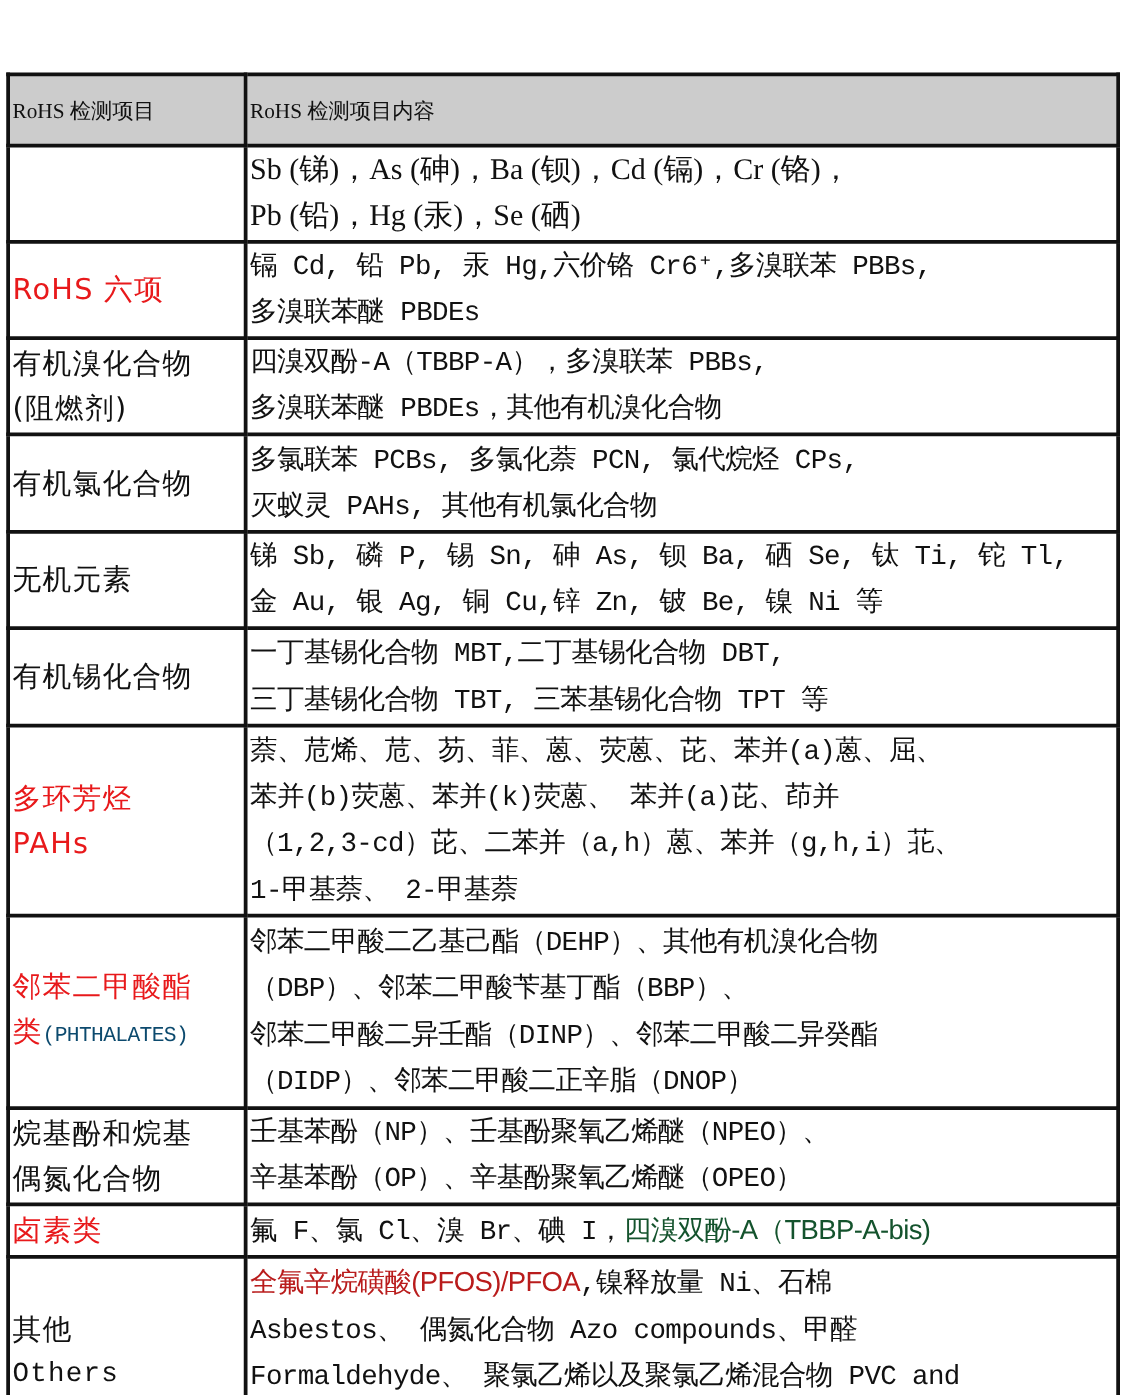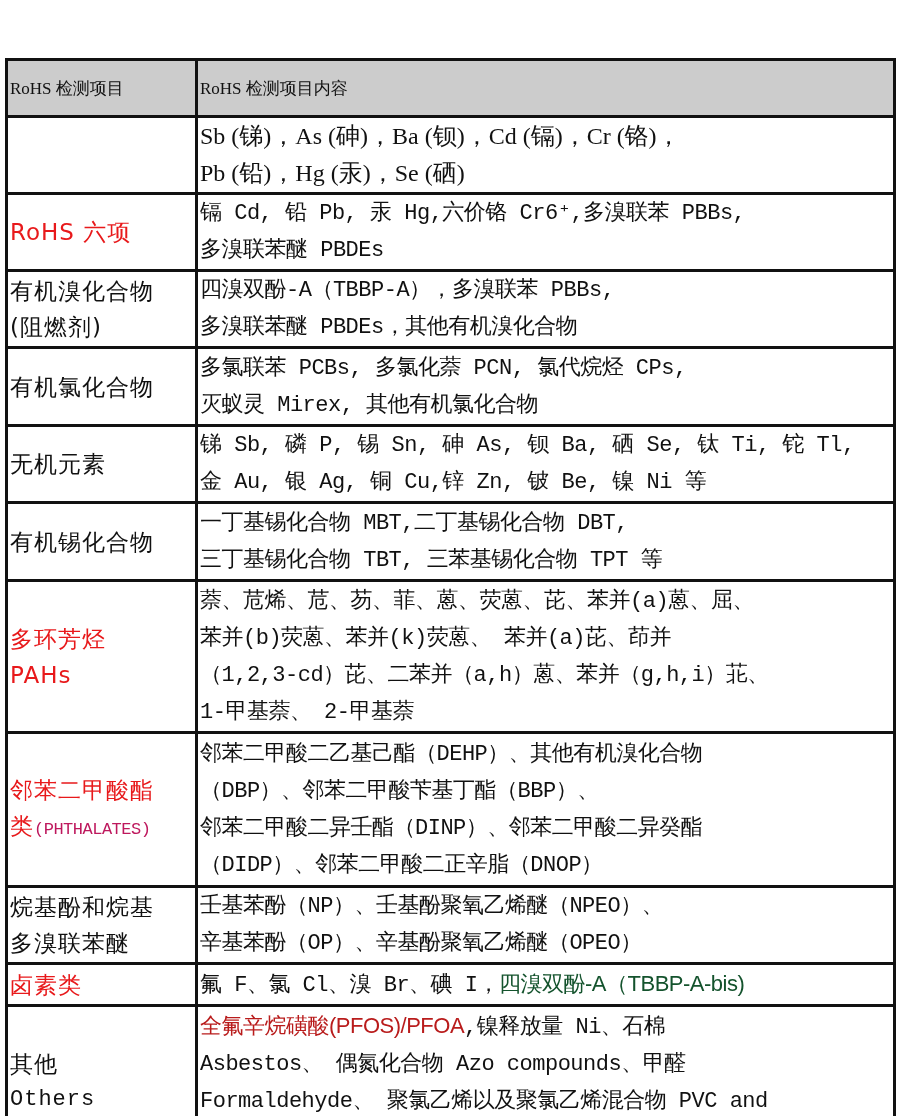--- a/index.html
+++ b/index.html
@@ -37,21 +37,21 @@
   .content {
     font-size: 22px;
     line-height: 37px;
     font-family: "Liberation Mono", "DejaVu Sans Mono", monospace;
     letter-spacing: -0.5px;
     white-space: nowrap;
   }
   .content.serif { font-family: "Liberation Serif", serif; font-size: 24px; letter-spacing: 0; }
   .line { display: block; }
   .red { color: #e8191b; }
-  .small { font-size: 17px; font-family: "Liberation Mono", monospace; color: #be185d; letter-spacing: -0.5px; }
+  .small { font-size: 17px; font-family: "Liberation Mono", monospace; color: #0c4a6e; letter-spacing: -0.5px; }
   .link { color: #14532d; font-family: "Liberation Sans", sans-serif; }
   .red-bold { color: #b91c1c; font-family: "Liberation Sans", sans-serif; }
 </style>
 </head>
 <body>
 
 <table class="tbl">
   <colgroup>
       <col class="c1">
       <col class="c2">
@@ -86,21 +86,21 @@
     <td class="content">
       <span class="line">四溴双酚-A（TBBP-A），多溴联苯 PBBs,</span>
       <span class="line">多溴联苯醚 PBDEs，其他有机溴化合物</span>
     </td>
   </tr>
 
   <tr style="height:78px">
     <td class="cat">有机氯化合物</td>
     <td class="content">
       <span class="line">多氯联苯 PCBs, 多氯化萘 PCN, 氯代烷烃 CPs,</span>
-      <span class="line">灭蚁灵 Mirex, 其他有机氯化合物</span>
+      <span class="line">灭蚁灵 PAHs, 其他有机氯化合物</span>
     </td>
   </tr>
 
   <tr style="height:77px">
     <td class="cat">无机元素</td>
     <td class="content">
       <span class="line">锑 Sb, 磷 P, 锡 Sn, 砷 As, 钡 Ba, 硒 Se, 钛 Ti, 铊 Tl,</span>
       <span class="line">金 Au, 银 Ag, 铜 Cu,锌 Zn, 铍 Be, 镍 Ni 等</span>
     </td>
   </tr>
@@ -135,21 +135,21 @@
       <span class="line">邻苯二甲酸二乙基己酯（DEHP）、其他有机溴化合物</span>
       <span class="line">（DBP）、邻苯二甲酸苄基丁酯（BBP）、</span>
       <span class="line">邻苯二甲酸二异壬酯（DINP）、邻苯二甲酸二异癸酯</span>
       <span class="line">（DIDP）、邻苯二甲酸二正辛脂（DNOP）</span>
     </td>
   </tr>
 
   <tr style="height:77px">
     <td class="cat">
       <span class="line">烷基酚和烷基</span>
-      <span class="line">多溴联苯醚</span>
+      <span class="line">偶氮化合物</span>
     </td>
     <td class="content">
       <span class="line">壬基苯酚（NP）、壬基酚聚氧乙烯醚（NPEO）、</span>
       <span class="line">辛基苯酚（OP）、辛基酚聚氧乙烯醚（OPEO）</span>
     </td>
   </tr>
 
   <tr style="height:39px">
     <td class="cat red">卤素类</td>
     <td class="content">

